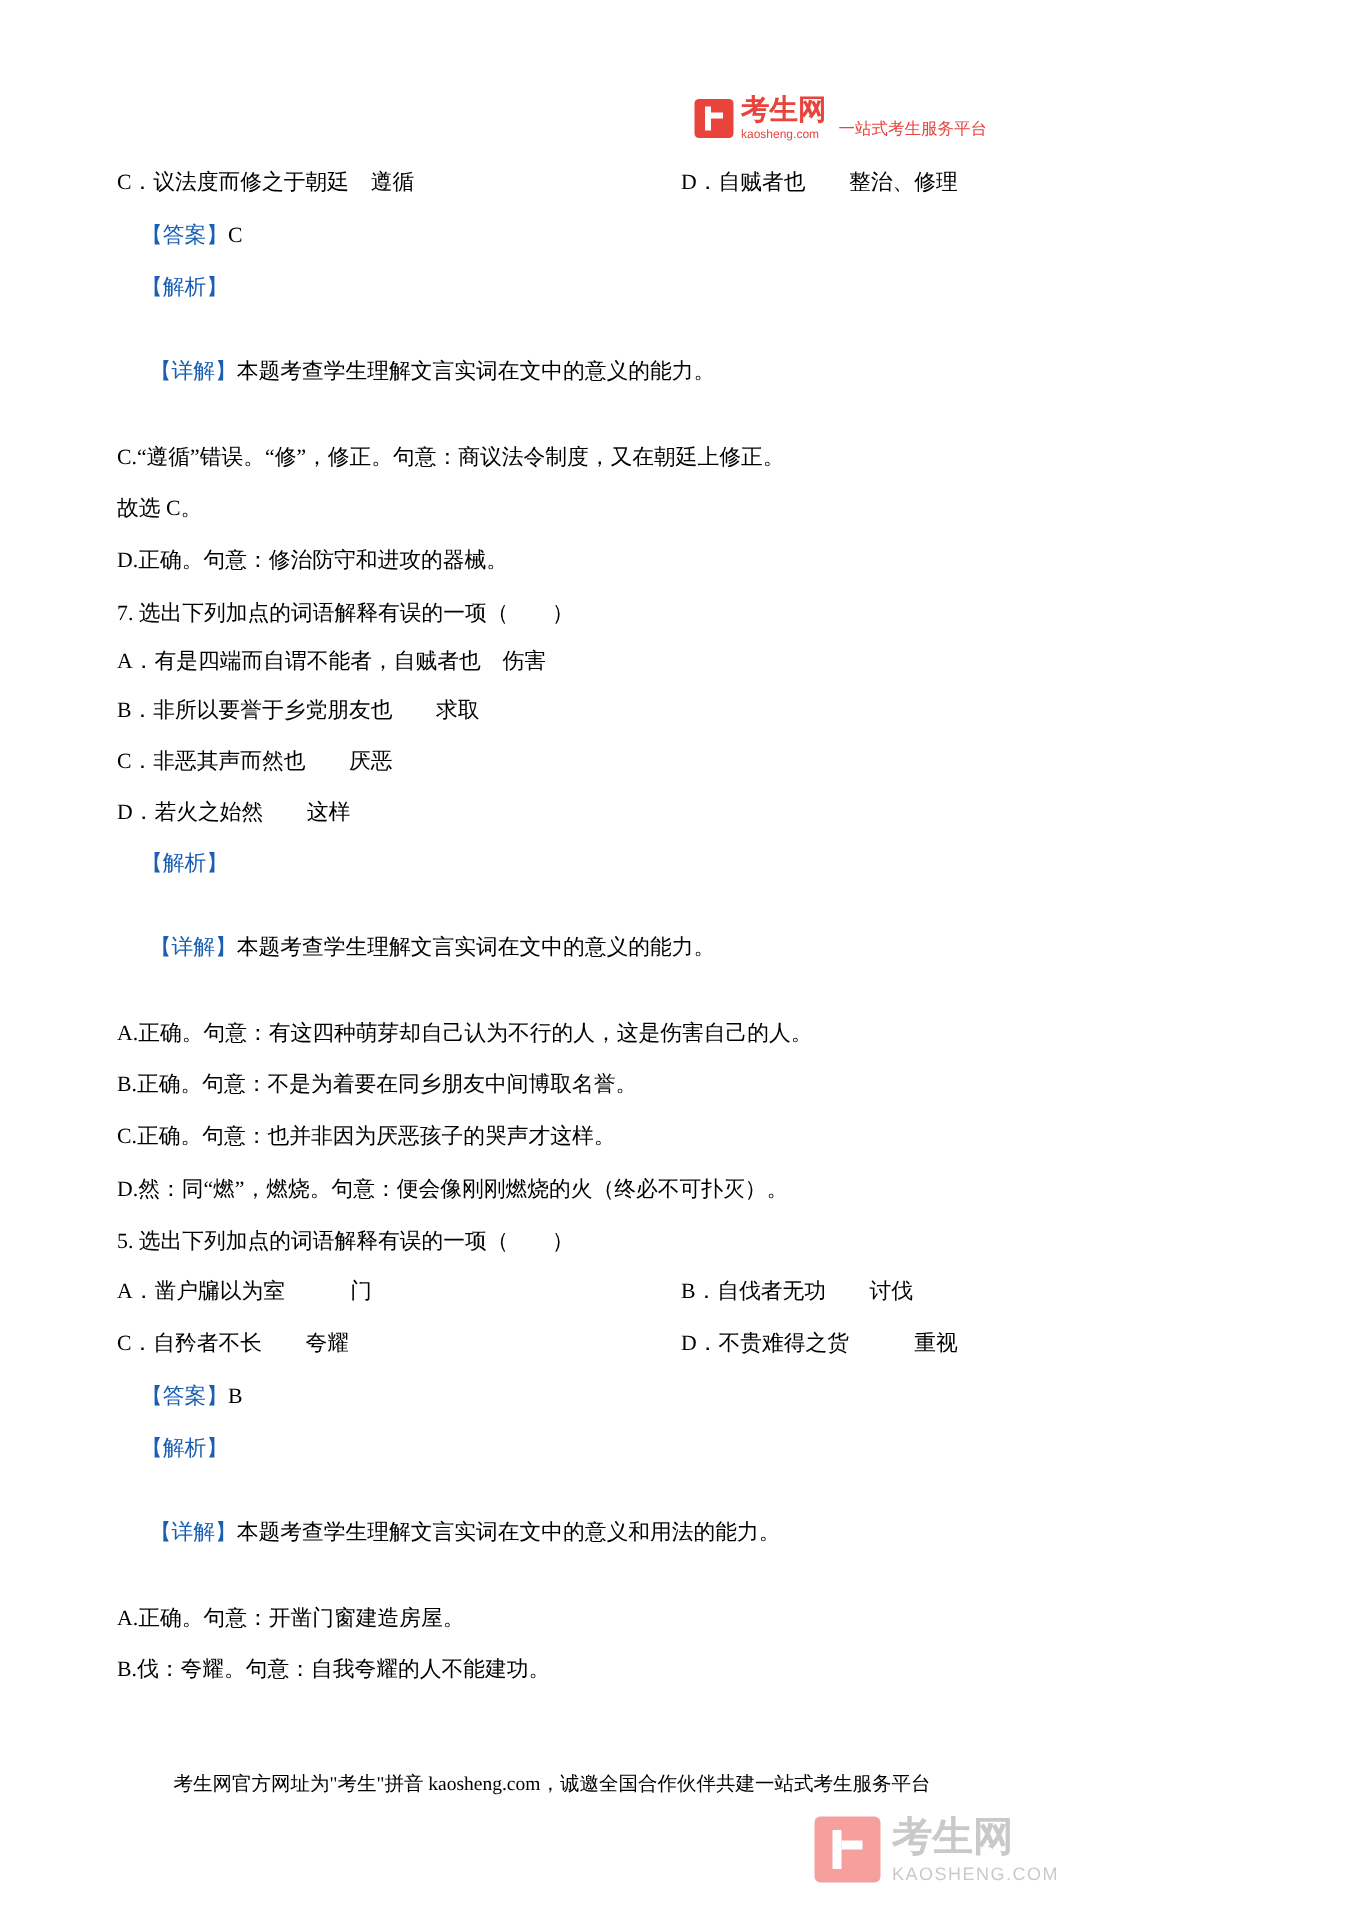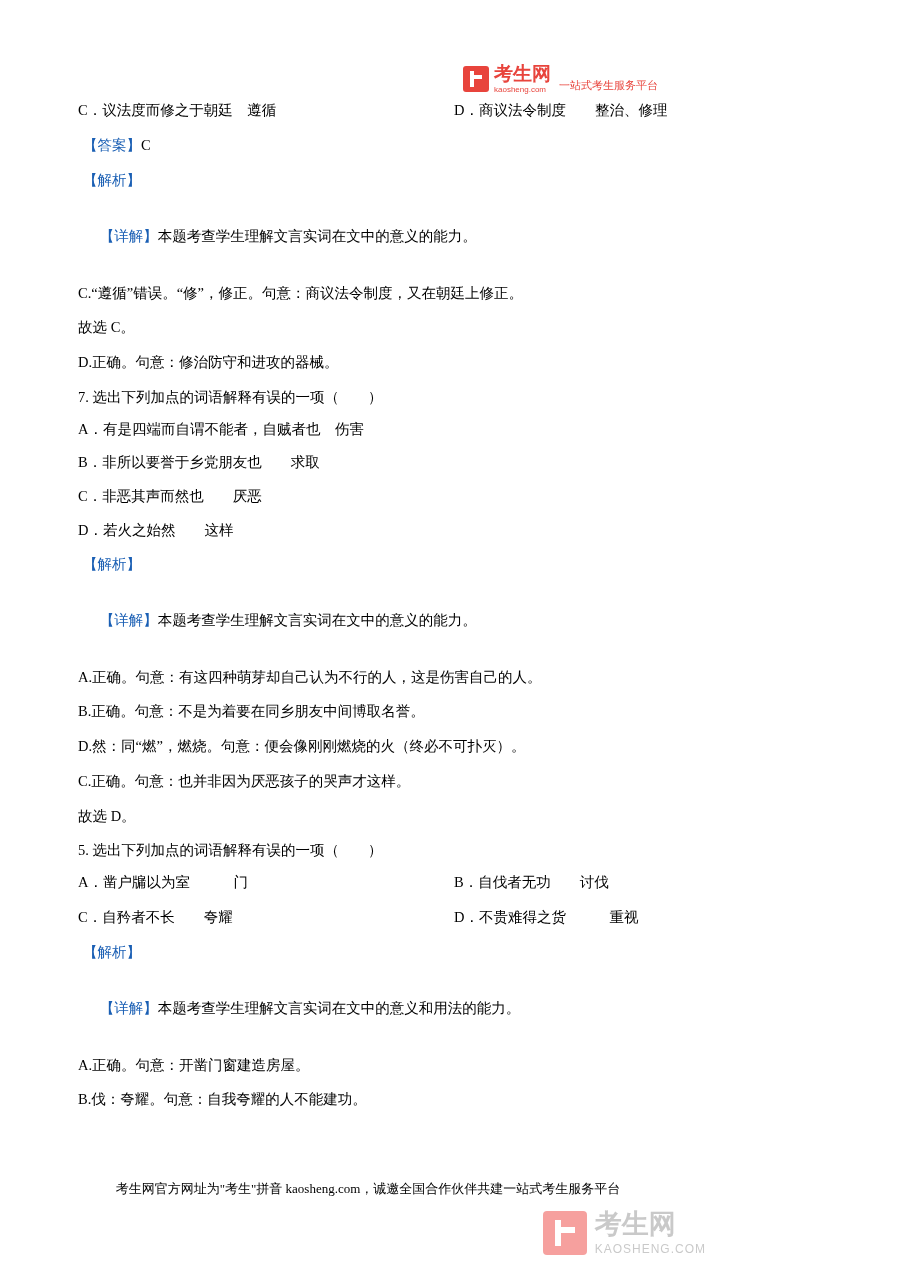--- a/index.html
+++ b/index.html
@@ -94,34 +94,34 @@
     width: 744px;
   }
   .line {
     font-size: 14.5px;
     line-height: 1.5;
     margin: 0 0 13px 0;
     white-space: pre-wrap;
   }
   .row2 {
     display: flex;
-    margin: 0 0 13px 0;
+    margin: 12px 0 13px 0;
   }
   .row2 .col {
     font-size: 14.5px;
     line-height: 1.5;
   }
   .row2 .col.a { width: 376px; }
   .row2 .col.b { width: 368px; }
 
   .blue {
     color: #1a5fb4;
     font-size: 14.5px;
     line-height: 1.5;
-    margin: 0 0 13px 5px;
+    margin: 0 0 13px 16px;
   }
   .blue .dark { color: #000000; }
 
   .q-head {
     font-size: 14.5px;
     line-height: 1.5;
     margin: 0 0 10px 0;
   }
   .opt {
     font-size: 14.5px;
@@ -199,21 +199,21 @@
       <span class="logo-title">考生网</span>
       <span class="logo-sub">kaosheng.com</span>
     </div>
     <span class="logo-slogan">一站式考生服务平台</span>
   </div>
 
   <div class="content">
 
     <div class="row2">
       <div class="col a">C．议法度而修之于朝廷　遵循</div>
-      <div class="col b">D．商议法令制度　　整治、修理</div>
+      <div class="col b">D．自贼者也　　整治、修理</div>
     </div>
 
     <div class="blue">
       <span>【答案】</span><span class="dark">C</span>
     </div>
 
     <div class="blue">【解析】</div>
 
     <div class="line">
       <span class="blue" style="display:inline;margin:0">【详解】</span><span>本题考查学生理解文言实词在文中的意义的能力。</span>
@@ -231,34 +231,36 @@
 
 
     <div class="blue">【解析】</div>
 
     <div class="line">
       <span class="blue" style="display:inline;margin:0">【详解】</span><span>本题考查学生理解文言实词在文中的意义的能力。</span>
     </div>
 
     <div class="line">A.正确。句意：有这四种萌芽却自己认为不行的人，这是伤害自己的人。</div>
     <div class="line">B.正确。句意：不是为着要在同乡朋友中间博取名誉。</div>
+    <div class="line">C.正确。句意：也并非因为厌恶孩子的哭声才这样。</div>
     <div class="line">D.然：同“燃”，燃烧。句意：便会像刚刚燃烧的火（终必不可扑灭）。</div>
-    <div class="line">C.正确。句意：也并非因为厌恶孩子的哭声才这样。</div>
-    <div class="line">故选 D。</div>
 
     <div class="q-head">5. 选出下列加点的词语解释有误的一项（　　）</div>
     <div class="row2">
       <div class="col a">A．凿户牖以为室　　　门</div>
       <div class="col b">B．自伐者无功　　讨伐</div>
     </div>
     <div class="row2">
       <div class="col a">C．自矜者不长　　夸耀</div>
       <div class="col b">D．不贵难得之货　　　重视</div>
     </div>
 
+    <div class="blue">
+      <span>【答案】</span><span class="dark">B</span>
+    </div>
 
     <div class="blue">【解析】</div>
 
     <div class="line">
       <span class="blue" style="display:inline;margin:0">【详解】</span><span>本题考查学生理解文言实词在文中的意义和用法的能力。</span>
     </div>
 
     <div class="line">A.正确。句意：开凿门窗建造房屋。</div>
     <div class="line">B.伐：夸耀。句意：自我夸耀的人不能建功。</div>
 

